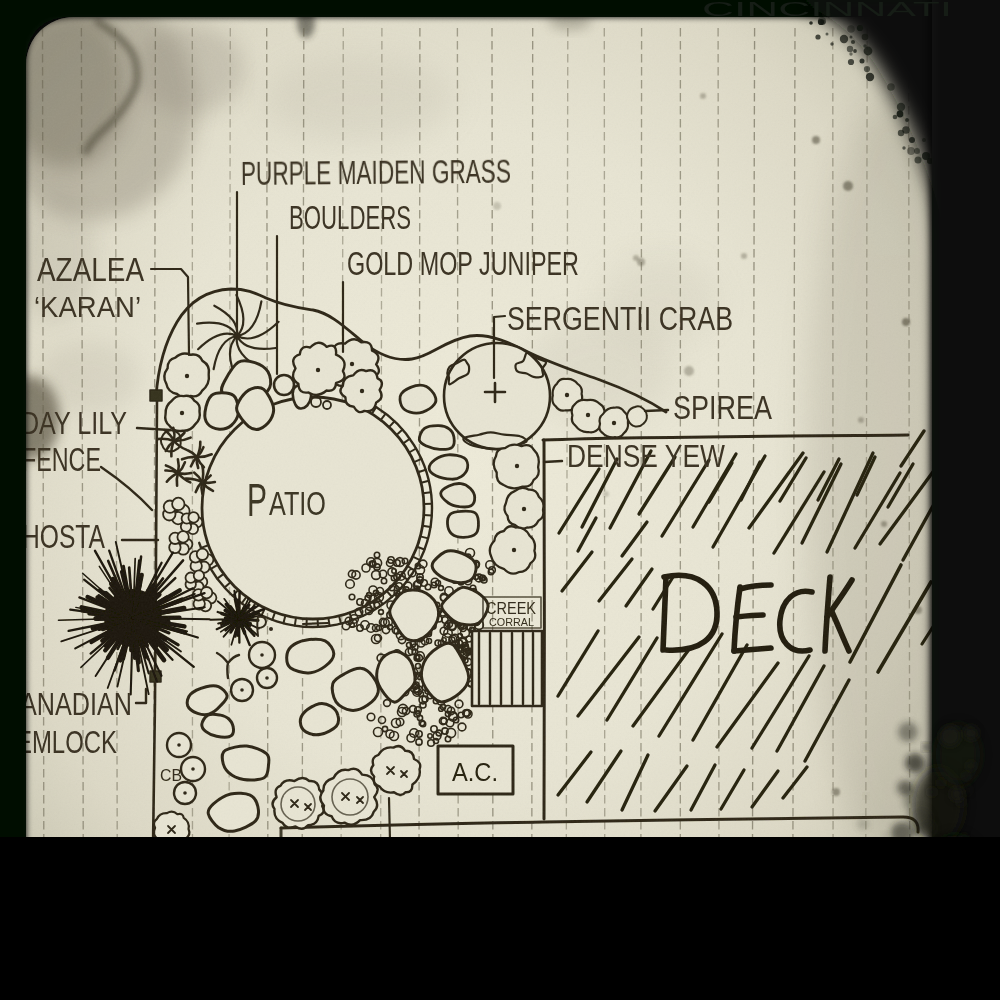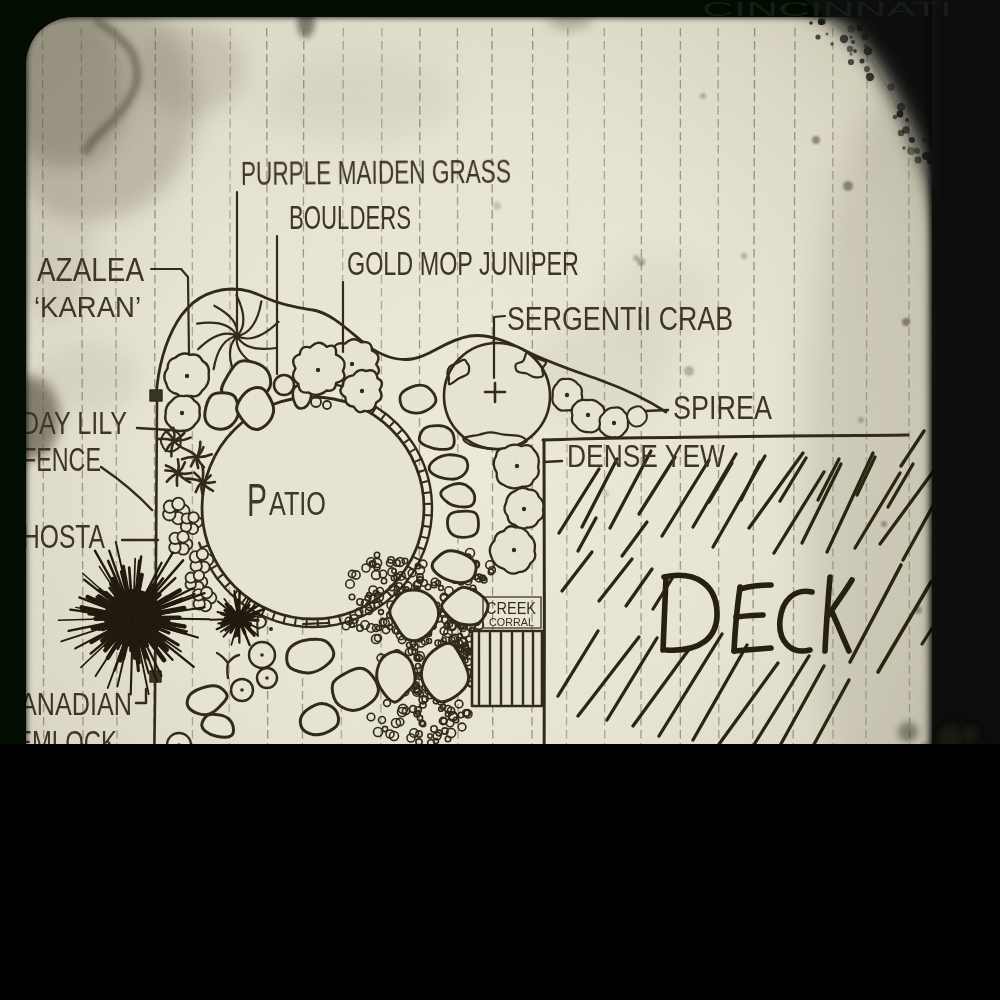--- a/index.html
+++ b/index.html
@@ -1,16 +1,16 @@
 <!DOCTYPE html>
 <html><head>
 <meta charset="utf-8">
 <style>
   html,body { margin:0; padding:0; background:#000; }
-  #page { width:1000px; height:744px; overflow:hidden; font-family:"Liberation Sans", sans-serif;text-align:right; }
+  #page { width:1000px; height:837px; overflow:hidden; font-family:"Liberation Sans", sans-serif;text-align:right; }
 </style>
 </head>
 <body>
 
 <div id="page">
 <svg xmlns="http://www.w3.org/2000/svg" width="1000" height="1000" viewBox="0 0 1000 1000">
 <defs>
 <filter id="b3" x="-40%" y="-40%" width="180%" height="180%">
           <feGaussianBlur stdDeviation="3"></feGaussianBlur>
         </filter>

